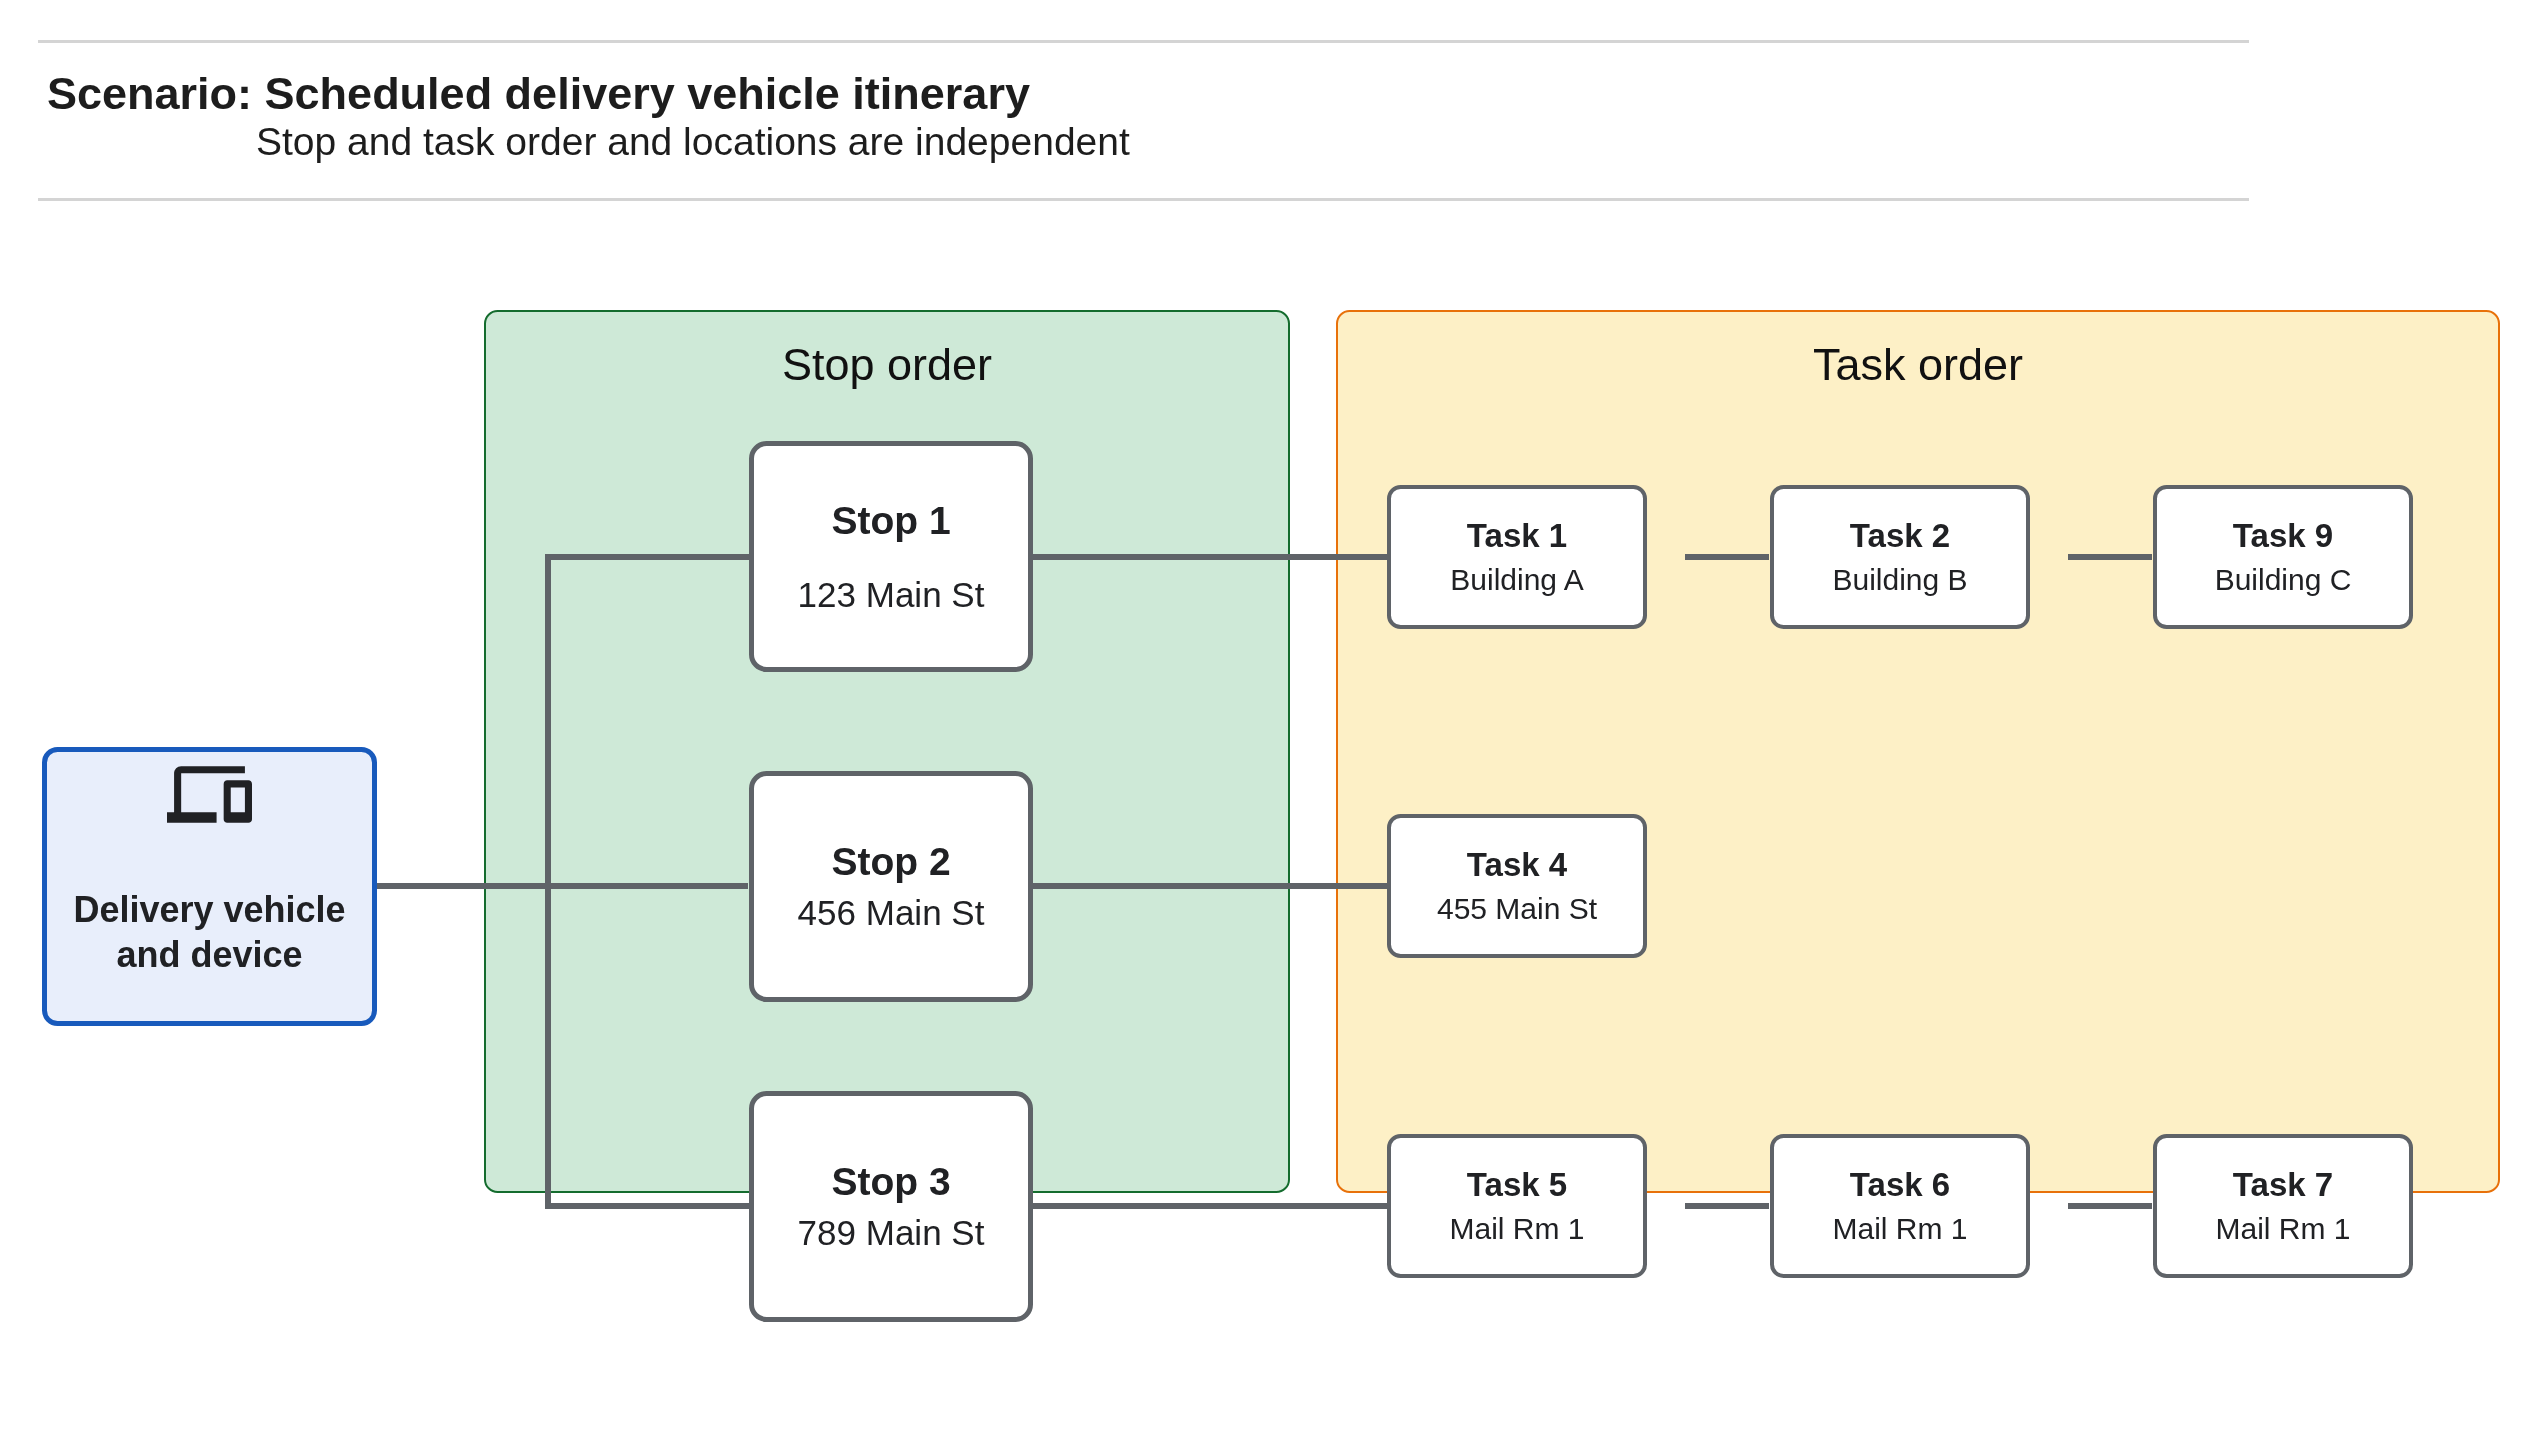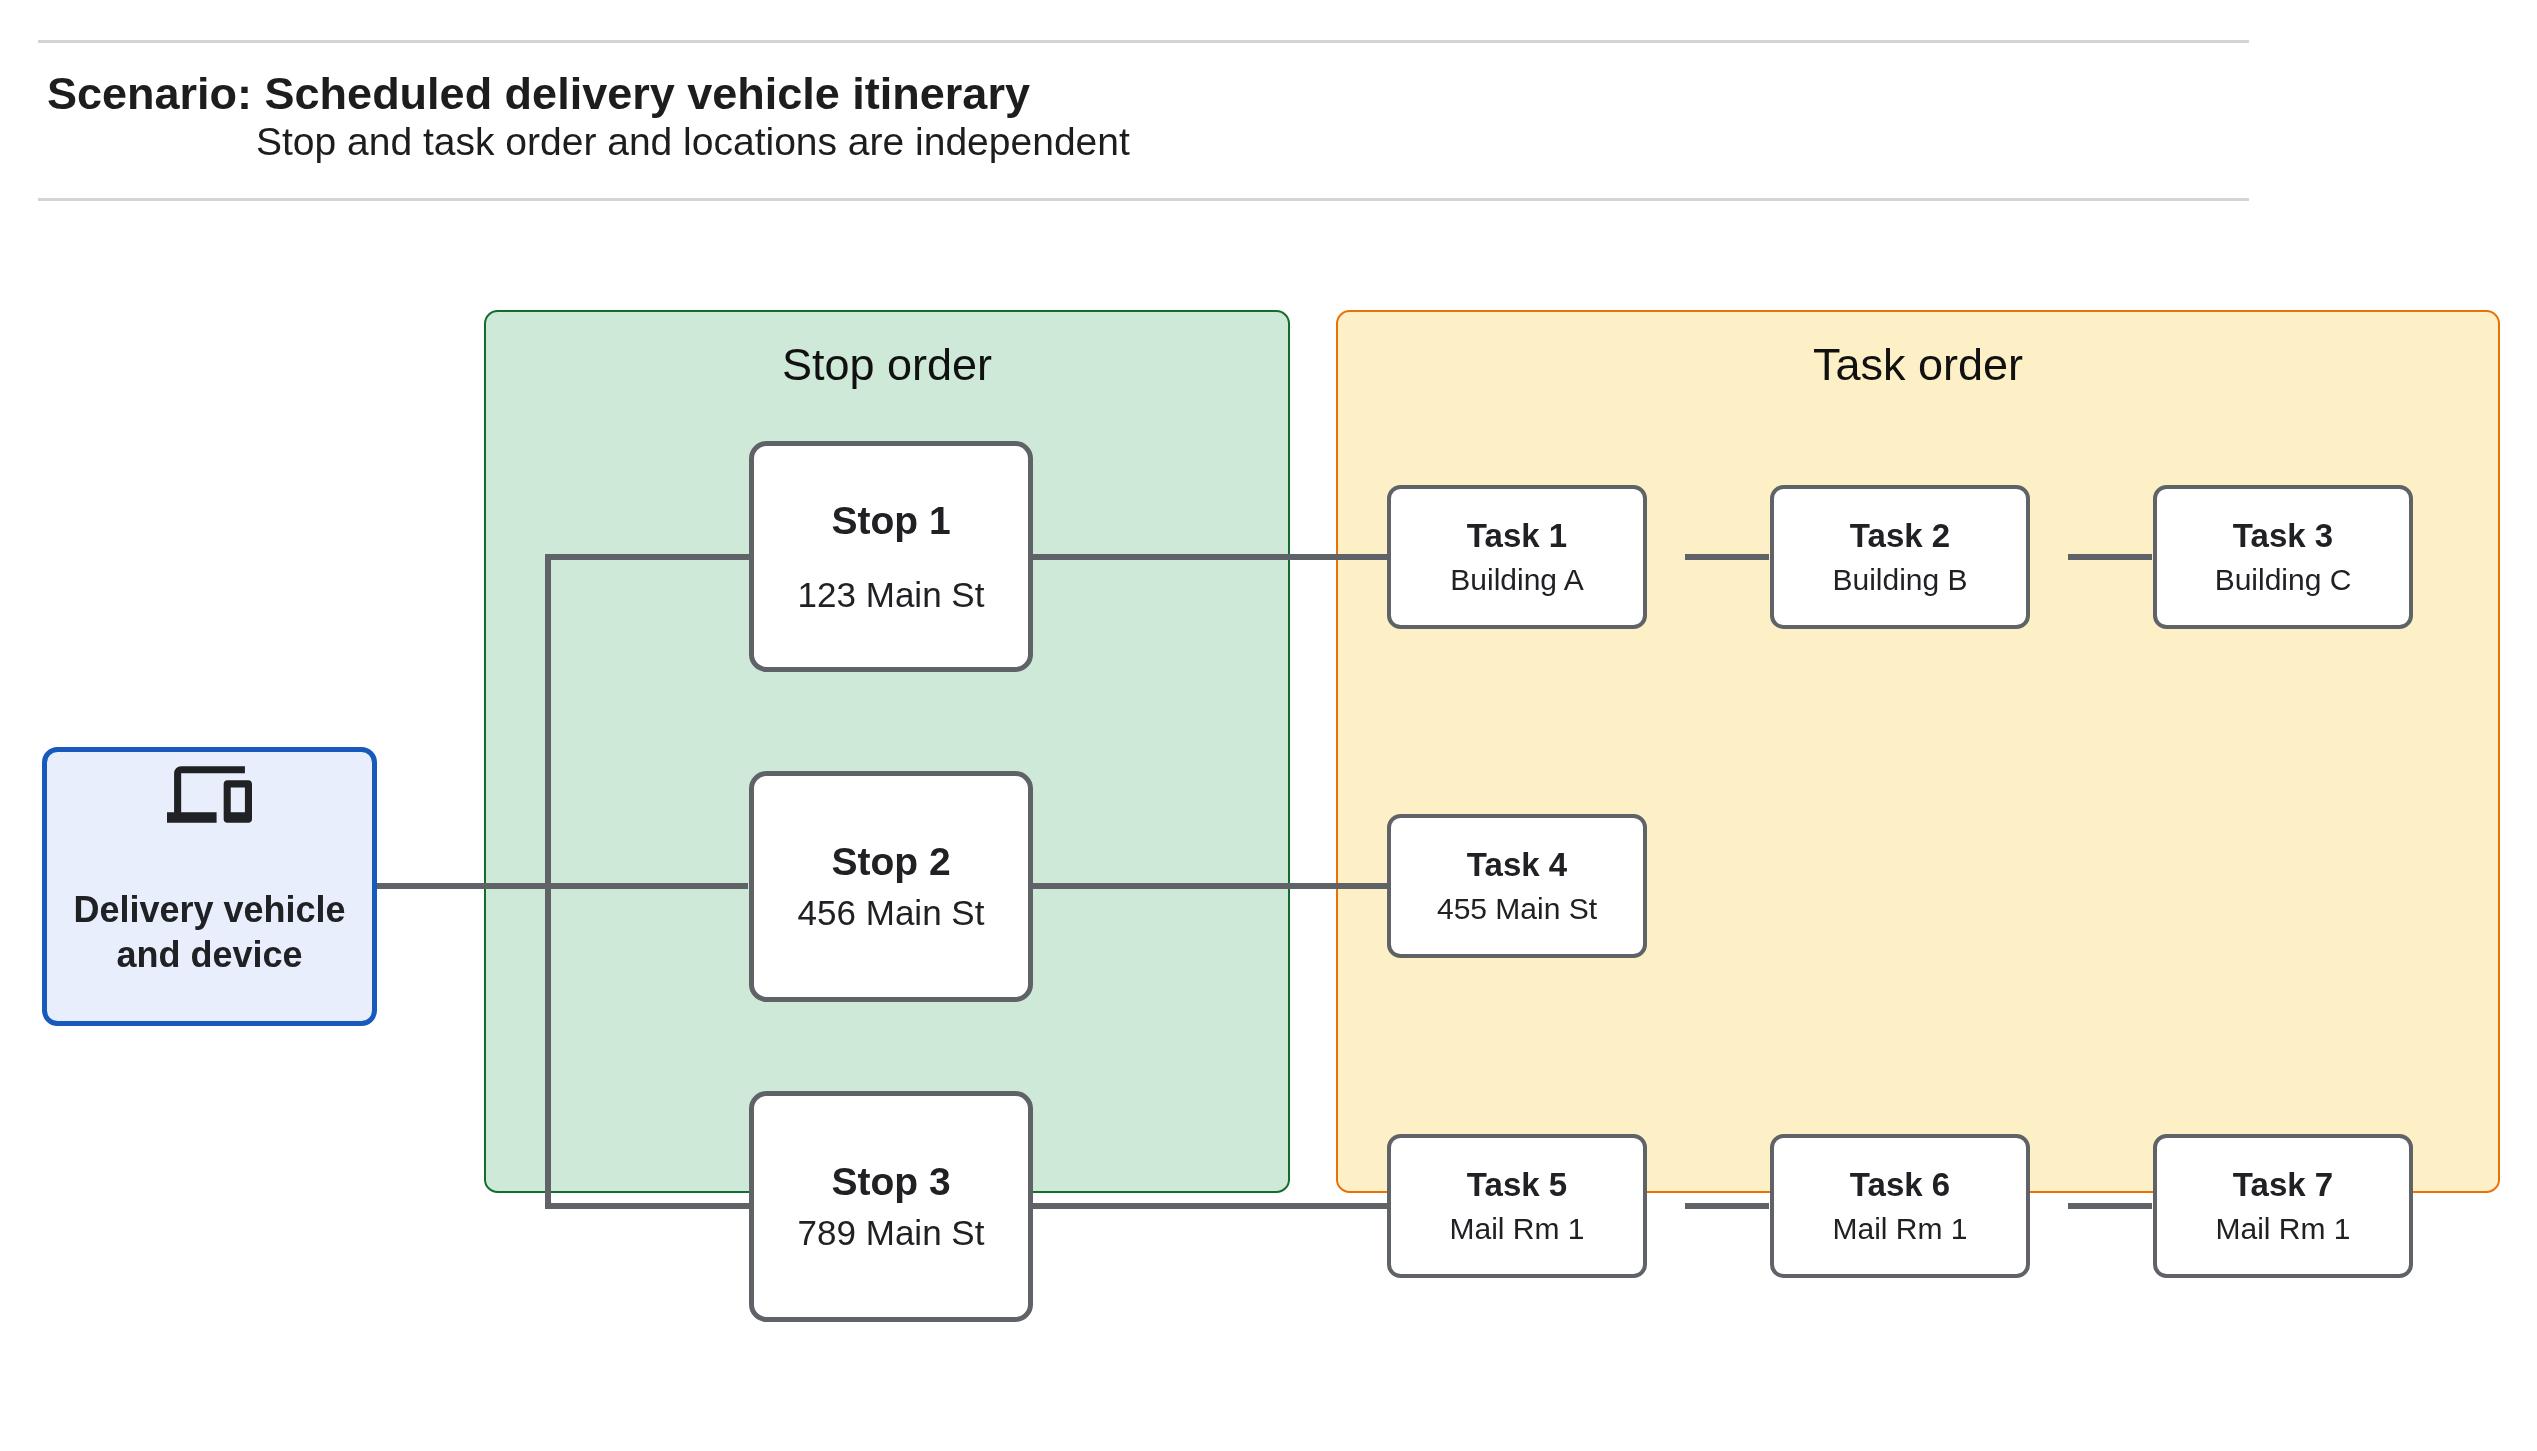--- a/index.html
+++ b/index.html
@@ -123,21 +123,21 @@
 
 <div class="node task-node" id="task-1">
   <div class="name">Task 1</div>
   <div class="loc">Building A</div>
 </div>
 <div class="node task-node" id="task-2">
   <div class="name">Task 2</div>
   <div class="loc">Building B</div>
 </div>
 <div class="node task-node" id="task-3">
-  <div class="name">Task 3</div>
+  <div class="name">Task 9</div>
   <div class="loc">Building C</div>
 </div>
 <div class="node task-node" id="task-4">
   <div class="name">Task 4</div>
   <div class="loc">455 Main St</div>
 </div>
 <div class="node task-node" id="task-5">
   <div class="name">Task 5</div>
   <div class="loc">Mail Rm 1</div>
 </div>

